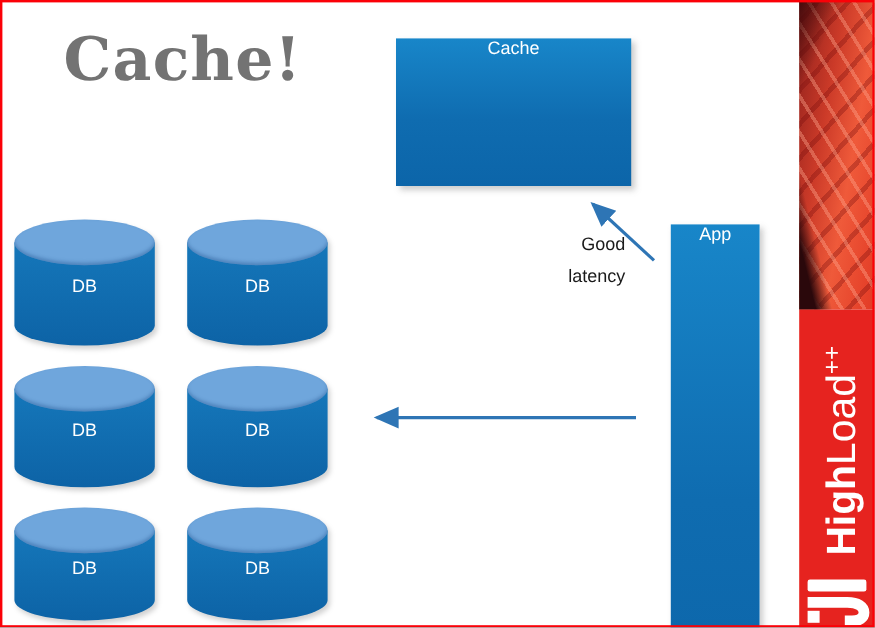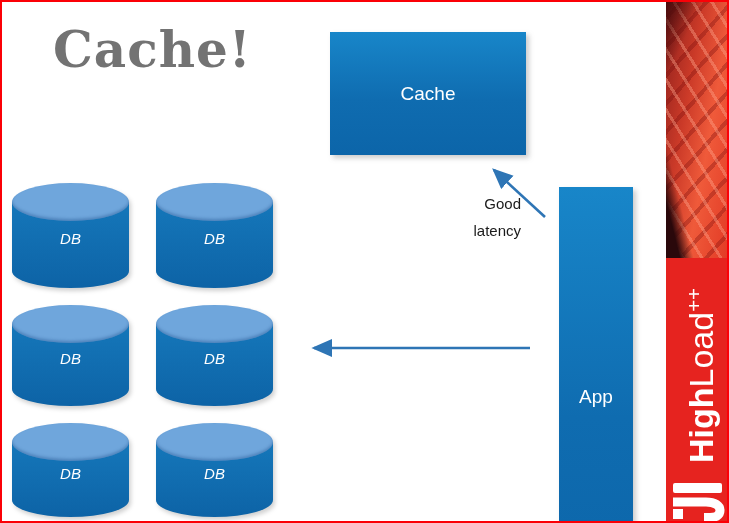--- a/index.html
+++ b/index.html
@@ -16,43 +16,43 @@
     position:absolute;left:53px;top:20px;
     font-family:"DejaVu Serif","Liberation Serif",serif;
     font-weight:700;font-size:50px;line-height:60px;color:#737373;
     letter-spacing:1px;white-space:nowrap;
   }
   
   .bluebox{
     position:absolute;
     background:linear-gradient(180deg,var(--shape-blue-top,#1886c9) 0%,#0f6cb0 55%,var(--shape-blue-bottom,#0c65a9) 100%);
     box-shadow:3px 3px 5px rgba(110,110,110,.35);
-    display:flex;align-items:center;justify-content:center;
-    color:#fff;font-size:19px;
+    display:flex;align-items:flex-start;justify-content:center;
+    color:#fff;font-size:15px;
   }
   .cache-box{left:330px;top:32px;width:196px;height:123px;}
   .app-box{left:559px;top:187px;width:74px;height:419px;}
   
   .cyl{
     position:absolute;width:117px;
     filter:drop-shadow(2px 3px 2px rgba(0,0,0,.18));
     display:flex;align-items:center;justify-content:center;
   }
   .cyl .body{
     position:absolute;left:0;right:0;top:19px;bottom:0;
     background:linear-gradient(180deg,#1577ba 0%,#0d63a6 100%);
     border-radius:0 0 50% 50% / 0 0 17px 17px;
   }
   .cyl .cap{
     position:absolute;left:0;right:0;top:0;height:38px;
     background:var(--cylinder-top,#6fa6dc);
     border-radius:50%;
     box-shadow:inset 0 -2px 3px rgba(20,70,130,.35);
   }
-  .cyl .lbl{position:relative;color:#fff;font-size:15px;z-index:2;margin-top:6px;font-style:italic;}
+  .cyl .lbl{position:relative;color:#fff;font-size:15px;z-index:2;margin-top:6px;}
   .cyl.r1{top:183px;height:105px;}
   .cyl.r2{top:305px;height:101px;}
   .cyl.r3{top:423px;height:94px;}
   .cyl.c1{left:12px;}
   .cyl.c2{left:156px;}
   
   .note{
     position:absolute;left:437px;top:190px;width:84px;
     font-size:15px;line-height:27px;color:#1a1a1a;text-align:right;
   }

